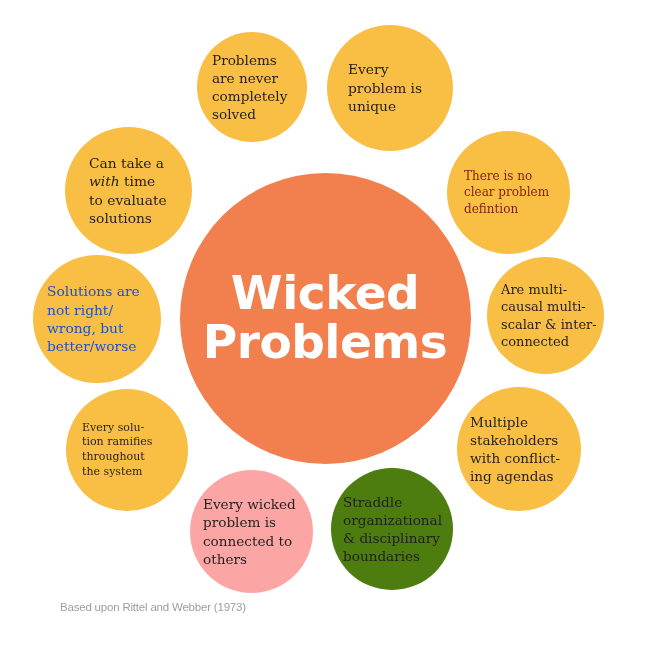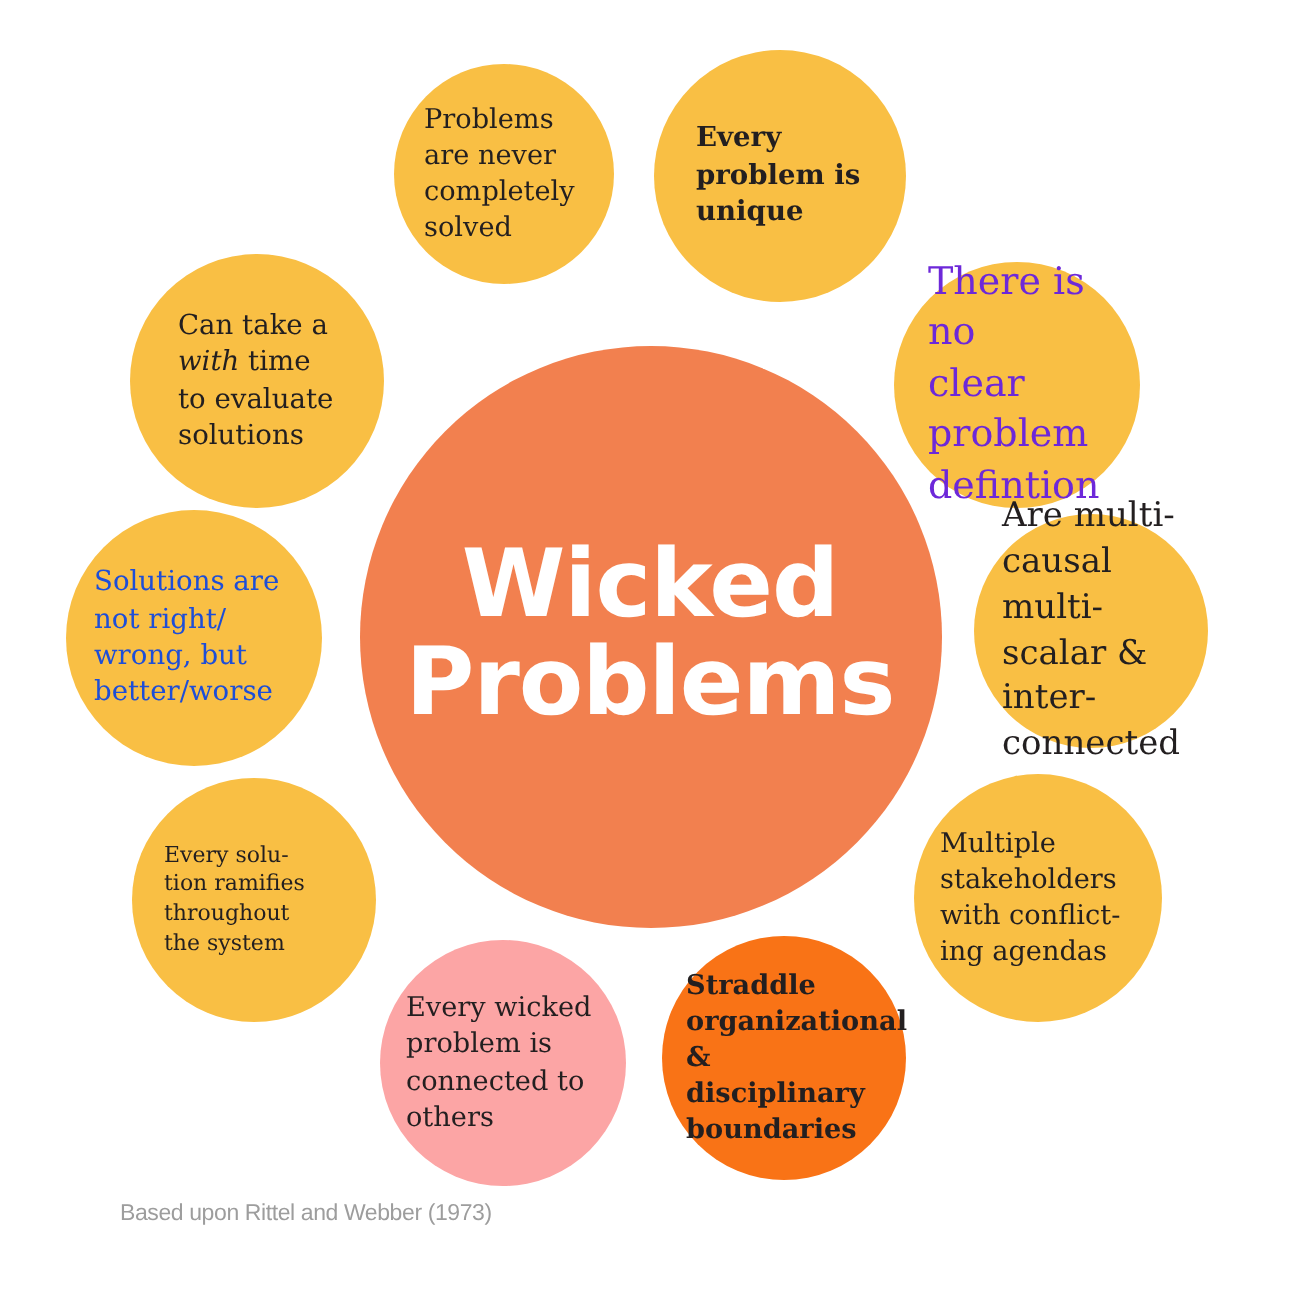--- a/index.html
+++ b/index.html
@@ -83,43 +83,43 @@
 Problems</div>
   </div>
 
   <div id="bubble-layer">
       <div class="bubble" style="left: 197px; top: 32px; width: 110px; height: 110px; background: rgb(249, 191, 68);">
         <div class="bubble-label" style="font-size: 13.6px; padding-left: 15px; color: rgb(35, 31, 32);">Problems
 are never
 completely
 solved</div>
       </div>
-      <div class="bubble" style="left: 327px; top: 25px; width: 126px; height: 126px; background: rgb(249, 191, 68); font-weight: bold;">
+      <div class="bubble" style="left: 327px; top: 25px; width: 126px; height: 126px; background: rgb(249, 191, 68);">
         <div class="bubble-label" style="font-size: 13.8px; padding-left: 21px; color: rgb(35, 31, 32);">Every
 problem is
 unique</div>
       </div>
       <div class="bubble" style="left: 447px; top: 131px; width: 123px; height: 123px; background: rgb(249, 191, 68);">
-        <div class="bubble-label" style="font-size: 19px; padding-left: 17px; color: #6d28d9;">There is no
+        <div class="bubble-label" style="font-size: 12px; padding-left: 17px; color: #7f1d1d;">There is no
 clear problem
 defintion</div>
       </div>
       <div class="bubble" style="left: 487px; top: 257px; width: 117px; height: 117px; background: rgb(249, 191, 68);">
-        <div class="bubble-label" style="font-size: 17px; padding-left: 14px; color: rgb(35, 31, 32);">Are multi-
+        <div class="bubble-label" style="font-size: 13px; padding-left: 14px; color: rgb(35, 31, 32);">Are multi-
 causal multi-
 scalar &amp; inter-
 connected</div>
       </div>
       <div class="bubble" style="left: 457px; top: 387px; width: 124px; height: 124px; background: rgb(249, 191, 68);">
         <div class="bubble-label" style="font-size: 13.6px; padding-left: 13px; color: rgb(35, 31, 32);">Multiple
 stakeholders
 with conflict-
 ing agendas</div>
       </div>
-      <div class="bubble" style="left: 331px; top: 468px; width: 122px; height: 122px; background: #f97316; font-weight: bold;">
+      <div class="bubble" style="left: 331px; top: 468px; width: 122px; height: 122px; background: #4d7c0f;">
         <div class="bubble-label" style="font-size: 13.6px; padding-left: 12px; color: rgb(35, 31, 32);">Straddle
 organizational
 &amp; disciplinary
 boundaries</div>
       </div>
       <div class="bubble" style="left: 190px; top: 470px; width: 123px; height: 123px; background: #fca5a5;">
         <div class="bubble-label" style="font-size: 13.6px; padding-left: 13px; color: rgb(35, 31, 32);">Every wicked
 problem is
 connected to
 others</div>

